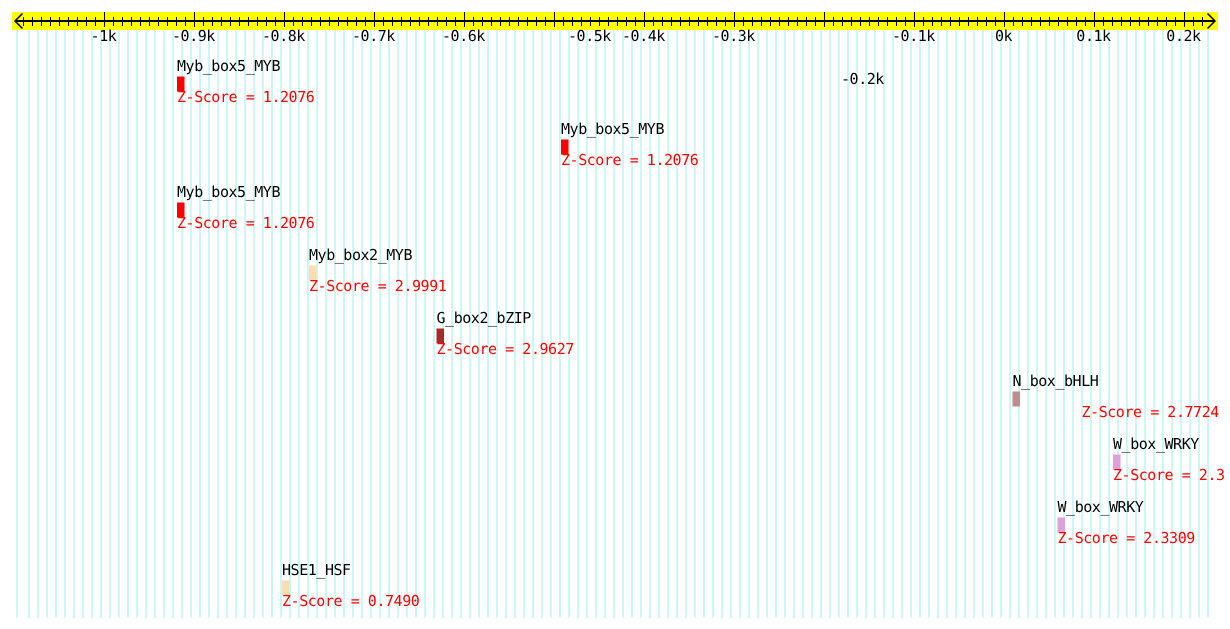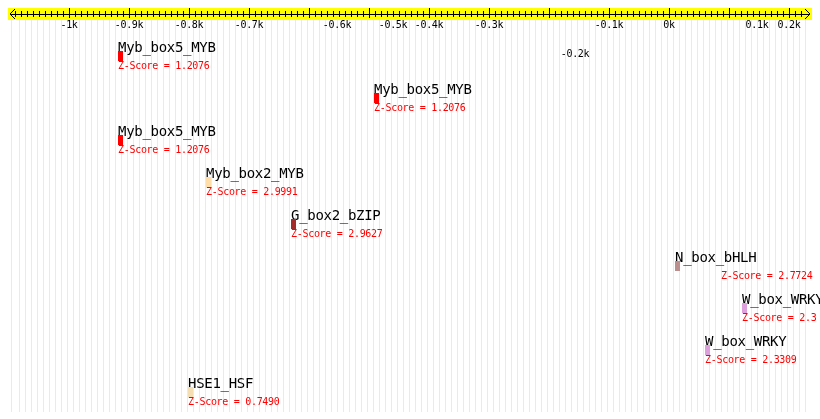--- a/index.html
+++ b/index.html
@@ -16,21 +16,21 @@
     #ruler {
       position: absolute; left: 8px; top: 8px; width: 804px; height: 12px;
       background: #ffff00;
     }
     #axis-svg { position: absolute; left: 0; top: 0; }
     .tick-label {
       position: absolute; top: 19px; font-size: 10px; color: #000;
       transform: translateX(-50%); white-space: nowrap; letter-spacing: -0.3px;
     }
     .site { position: absolute; }
-    .site-name { position: absolute; font-size: 14px; color: #000; white-space: nowrap; letter-spacing: -0.3px; }
+    .site-name { position: absolute; font-size: 10px; color: #000; white-space: nowrap; letter-spacing: -0.3px; }
     .site-bar { position: absolute; width: 5px; height: 10px; }
     .site-score { position: absolute; font-size: 10px; color: #ff0000; white-space: nowrap; letter-spacing: -0.3px; }
   </style>
 </head>
 <body>
 
 <div id="grid"></div>
 
 <div id="ruler"></div>
 
@@ -183,28 +183,28 @@
     <line x1="669.5" y1="8" x2="669.5" y2="18" stroke="#000" stroke-width="1" shape-rendering="crispEdges"></line>
     <line x1="729.5" y1="8" x2="729.5" y2="18" stroke="#000" stroke-width="1" shape-rendering="crispEdges"></line>
     <line x1="789.5" y1="8" x2="789.5" y2="18" stroke="#000" stroke-width="1" shape-rendering="crispEdges"></line>
   </svg>
 
 <div id="tick-labels">
     <span class="tick-label" style="left: 69px;">-1k</span>
     <span class="tick-label" style="left: 129px;">-0.9k</span>
     <span class="tick-label" style="left: 189px;">-0.8k</span>
     <span class="tick-label" style="left: 249px;">-0.7k</span>
-    <span class="tick-label" style="left: 309px; margin-left: 28px;">-0.6k</span>
+    <span class="tick-label" style="left: 309px;">-0.6k</span>
     <span class="tick-label" style="left: 369px; padding-left: 48px;">-0.5k</span>
     <span class="tick-label" style="left: 429px;">-0.4k</span>
     <span class="tick-label" style="left: 489px;">-0.3k</span>
     <span class="tick-label" style="left: 575px; margin-top: 29px;">-0.2k</span>
     <span class="tick-label" style="left: 609px;">-0.1k</span>
     <span class="tick-label" style="left: 669px;">0k</span>
-    <span class="tick-label" style="left: 729px; margin-left: 28px;">0.1k</span>
+    <span class="tick-label" style="left: 729px;">0.1k</span>
     <span class="tick-label" style="left: 789px;">0.2k</span>
   </div>
 
 <div id="sites">
     <div class="site" style="left: 118px; top: 39px;">
       <span class="site-name" style="left: 0px; top: 0px;">Myb_box5_MYB</span>
       <div class="site-bar" style="left: 0px; top: 12px; background: rgb(255, 0, 0);"></div>
       <span class="site-score" style="left: 0px; top: 21px;">Z-Score = 1.2076</span>
     </div>
     <div class="site" style="left: 374px; top: 81px;">

